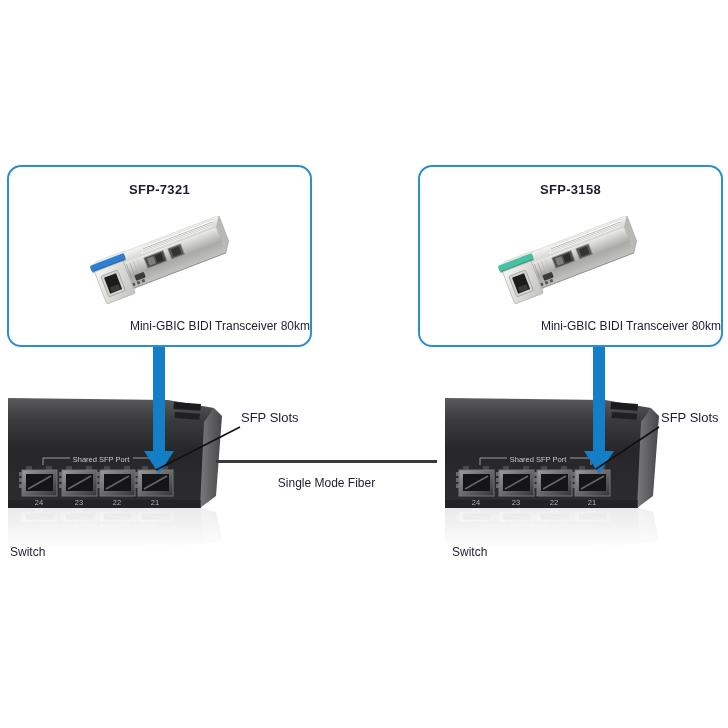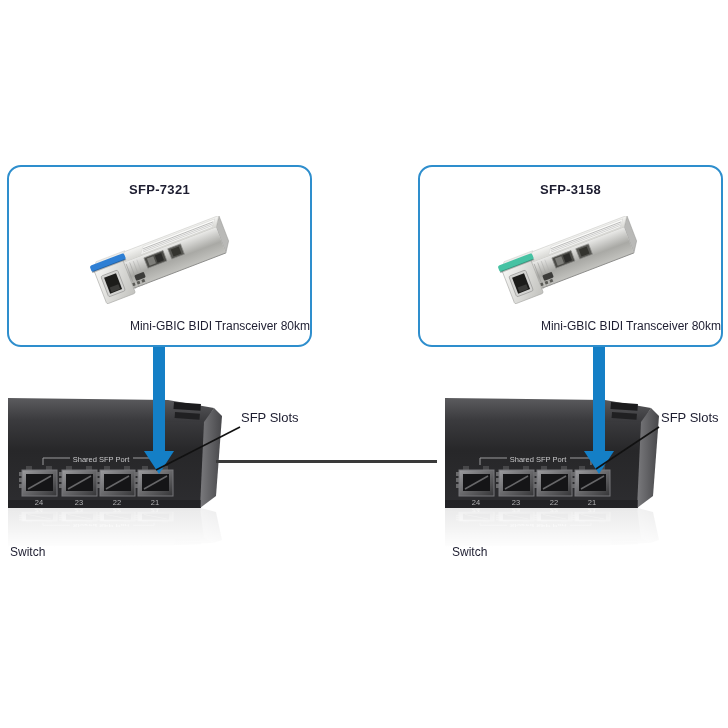--- a/index.html
+++ b/index.html
@@ -199,17 +199,18 @@
   <div class="label label-slots" style="left:241px;top:410px;">SFP Slots</div>
   <svg class="pointer-svg" style="left:150px;top:424px;" width="95" height="48" viewBox="0 0 95 48">
     <line x1="90" y1="3" x2="6" y2="46" stroke="#111111" stroke-width="1.6"></line>
   </svg>
   <div class="label label-slots" style="left:661px;top:410px;">SFP Slots</div>
   <svg class="pointer-svg" style="left:590px;top:424px;" width="75" height="46" viewBox="0 0 75 46">
     <line x1="69" y1="3" x2="6" y2="45" stroke="#111111" stroke-width="1.6"></line>
   </svg>
 
   <div class="fiber-line" style="left:216px;top:460px;width:221px;"></div>
+  <div class="label" style="left:216px;top:476px;width:221px;text-align:center;">Single Mode Fiber</div>
 
   <div class="label" style="left:10px;top:545px;">Switch</div>
   <div class="label" style="left:452px;top:545px;">Switch</div>
 
 </div>
 
 </body></html>

